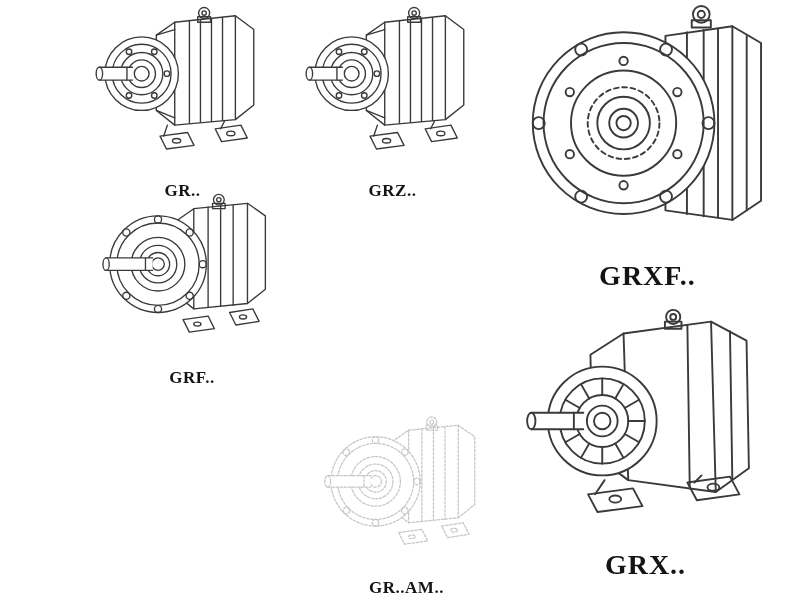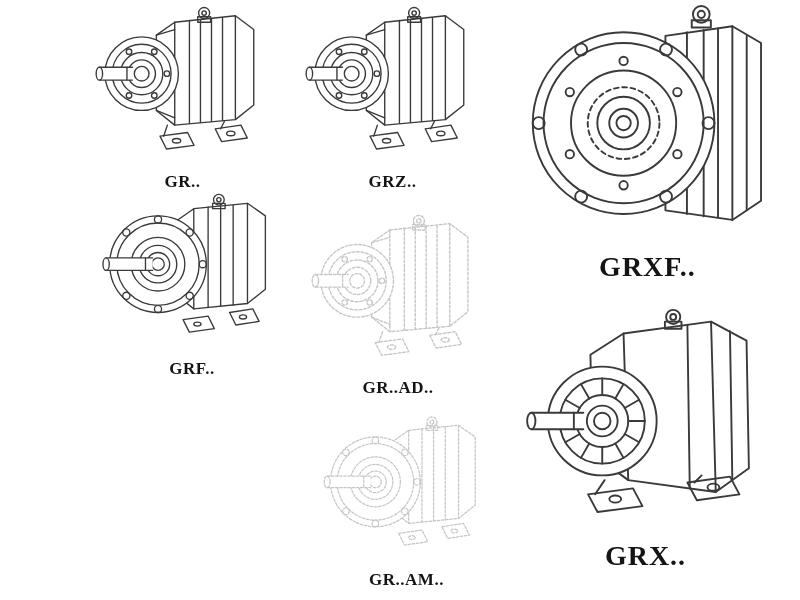--- a/index.html
+++ b/index.html
@@ -6,21 +6,21 @@
   #canvas{
     position:relative;width:800px;height:600px;background:#ffffff;
     overflow:hidden;font-family:"Liberation Serif", serif;
   }
   .fig{position:absolute;margin:0;display:flex;flex-direction:column;
        align-items:center;justify-content:flex-start;}
   .draw{color:#3a3a3a;display:block;}
   .ghost{color:#c6c6c6;stroke-dasharray:3 2;}
   .cap{
     font-weight:700;color:#141414;font-size:17px;letter-spacing:.5px;
-    text-align:center;margin-top:0;user-select:none;
+    text-align:center;margin-top:9px;user-select:none;
   }
   .cap-lg{font-size:28px;letter-spacing:1px;}
   .defs-holder{position:absolute;width:0;height:0;overflow:hidden;}
 </style>
 </head>
 <body>
 
 <div id="canvas">
 
   <svg class="defs-holder" aria-hidden="true">
@@ -200,26 +200,20 @@
     <figcaption class="cap cap-lg">GRXF..</figcaption>
   </figure>
 
   <figure class="fig" style="left:82px;top:189px;width:220px;height:202px">
     <svg class="draw" width="208" height="170">
         <use href="#sym-flange-iso"></use>
       </svg>
     <figcaption class="cap">GRF..</figcaption>
   </figure>
 
-  <figure class="fig" style="left:293px;top:210px;width:210px;height:198px">
-    <svg class="draw ghost" width="198" height="168">
-        <use href="#sym-iso"></use>
-      </svg>
-    <figcaption class="cap">GR..AD..</figcaption>
-  </figure>
 
   <figure class="fig" style="left:498px;top:302px;width:295px;height:288px">
     <svg class="draw" width="272" height="238">
         <use href="#sym-iso-large"></use>
       </svg>
     <figcaption class="cap cap-lg">GRX..</figcaption>
   </figure>
 
 
   <figure class="fig" style="left:299px;top:412px;width:215px;height:186px">

